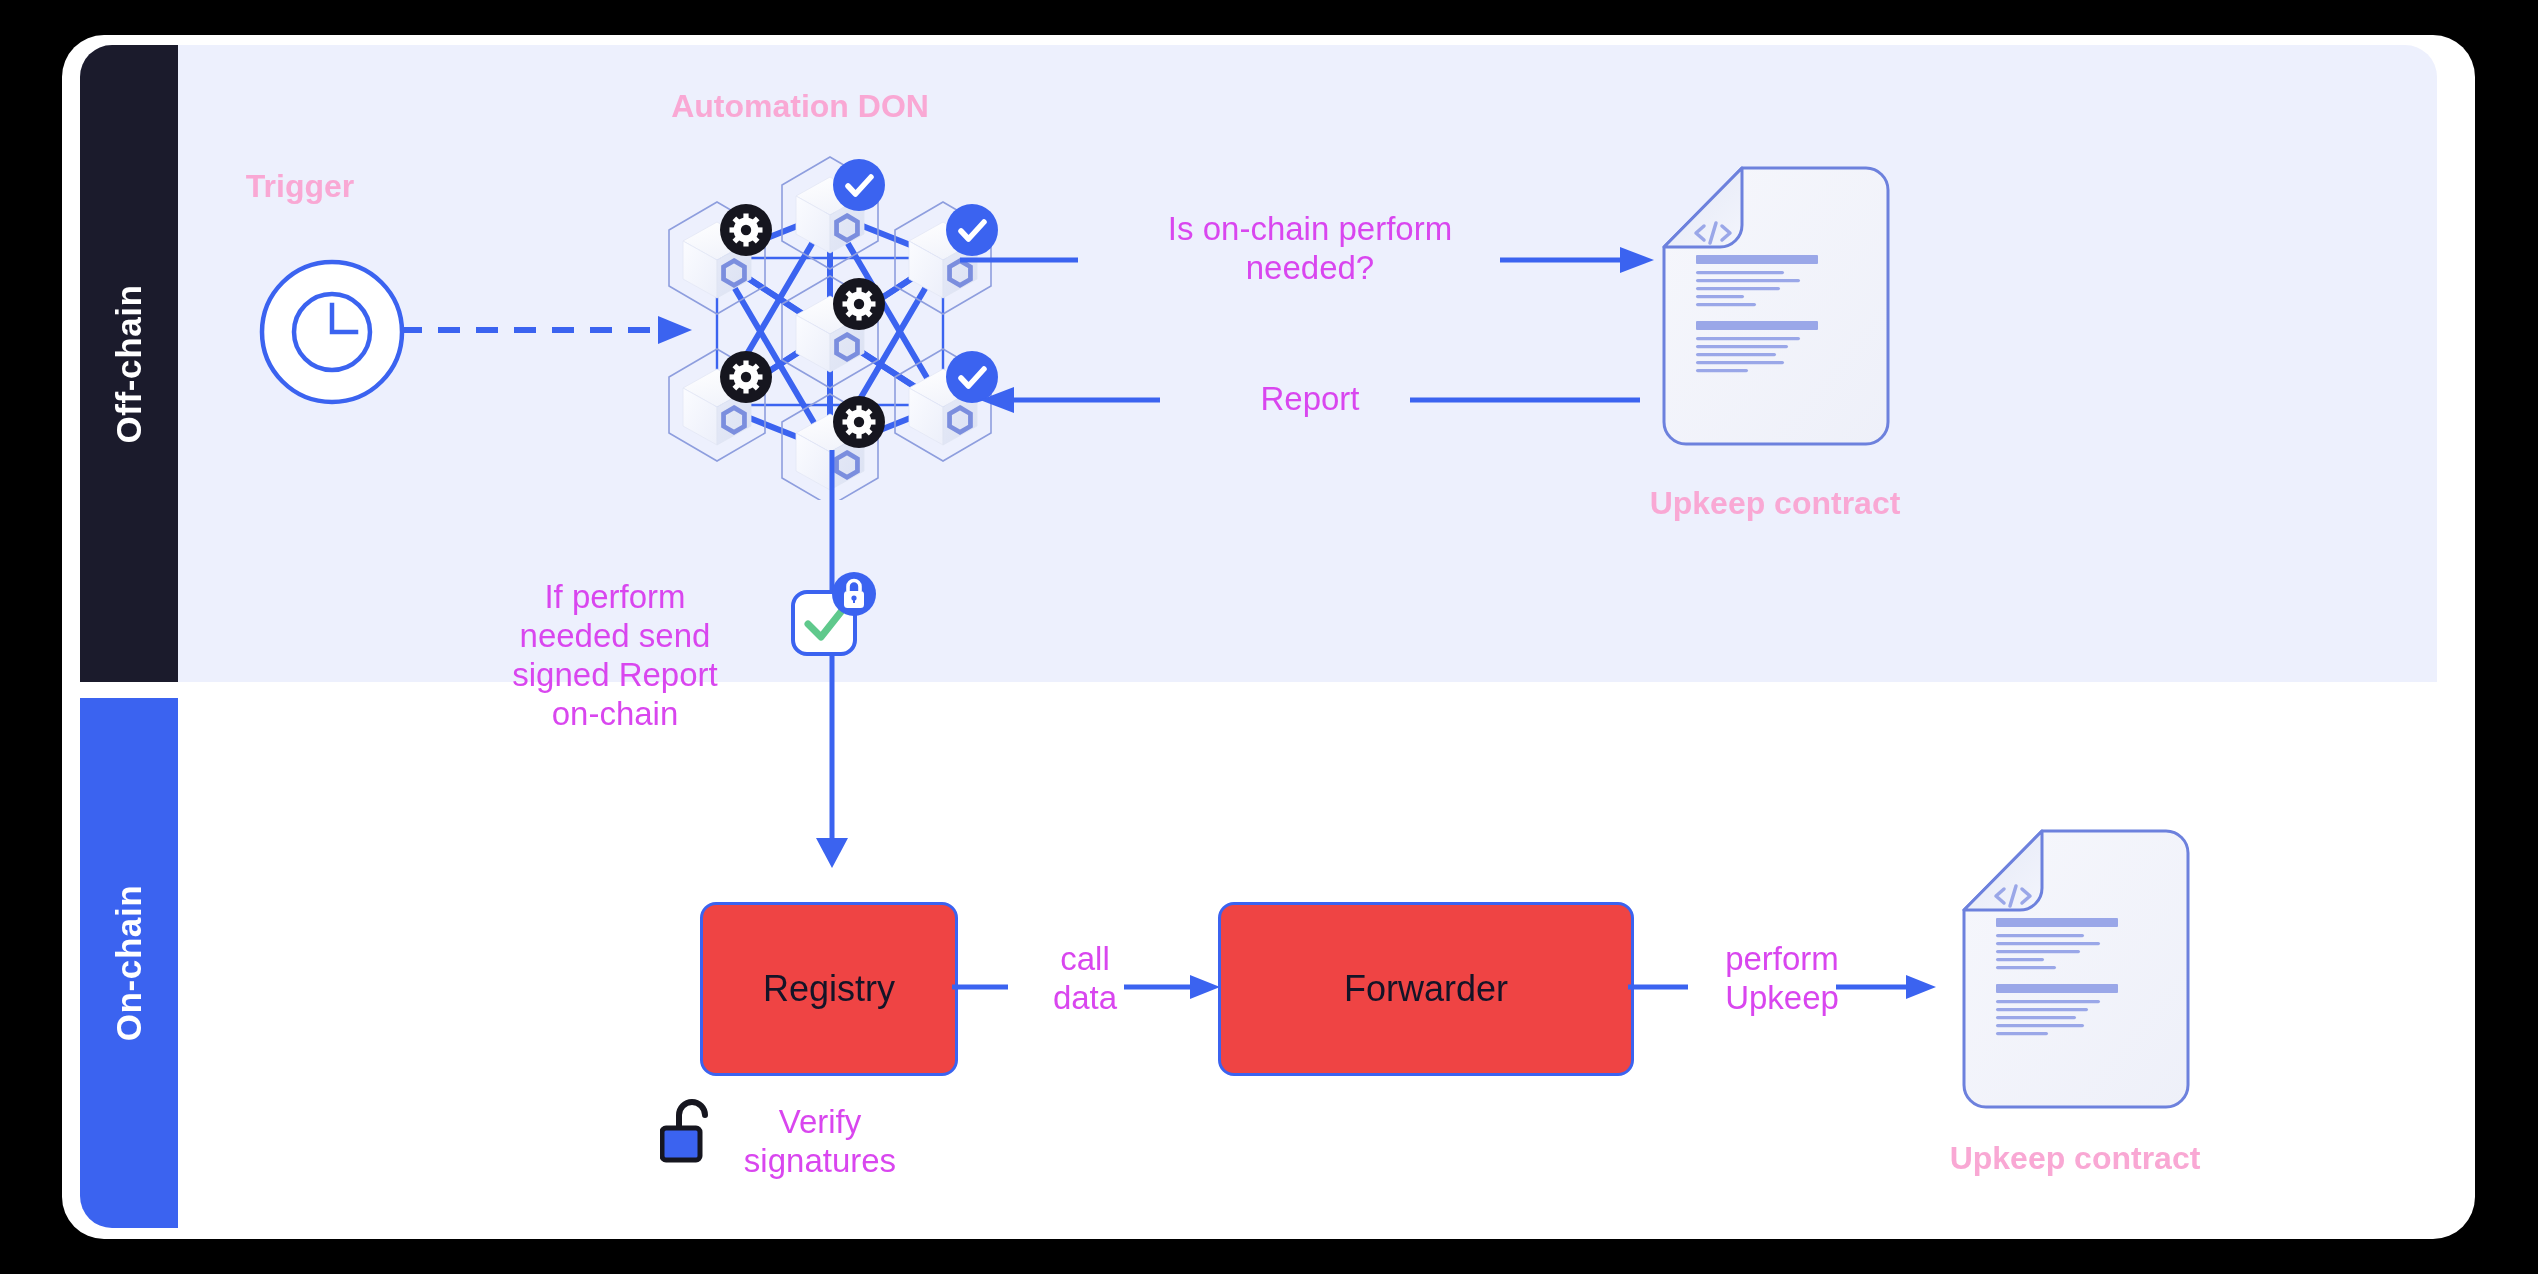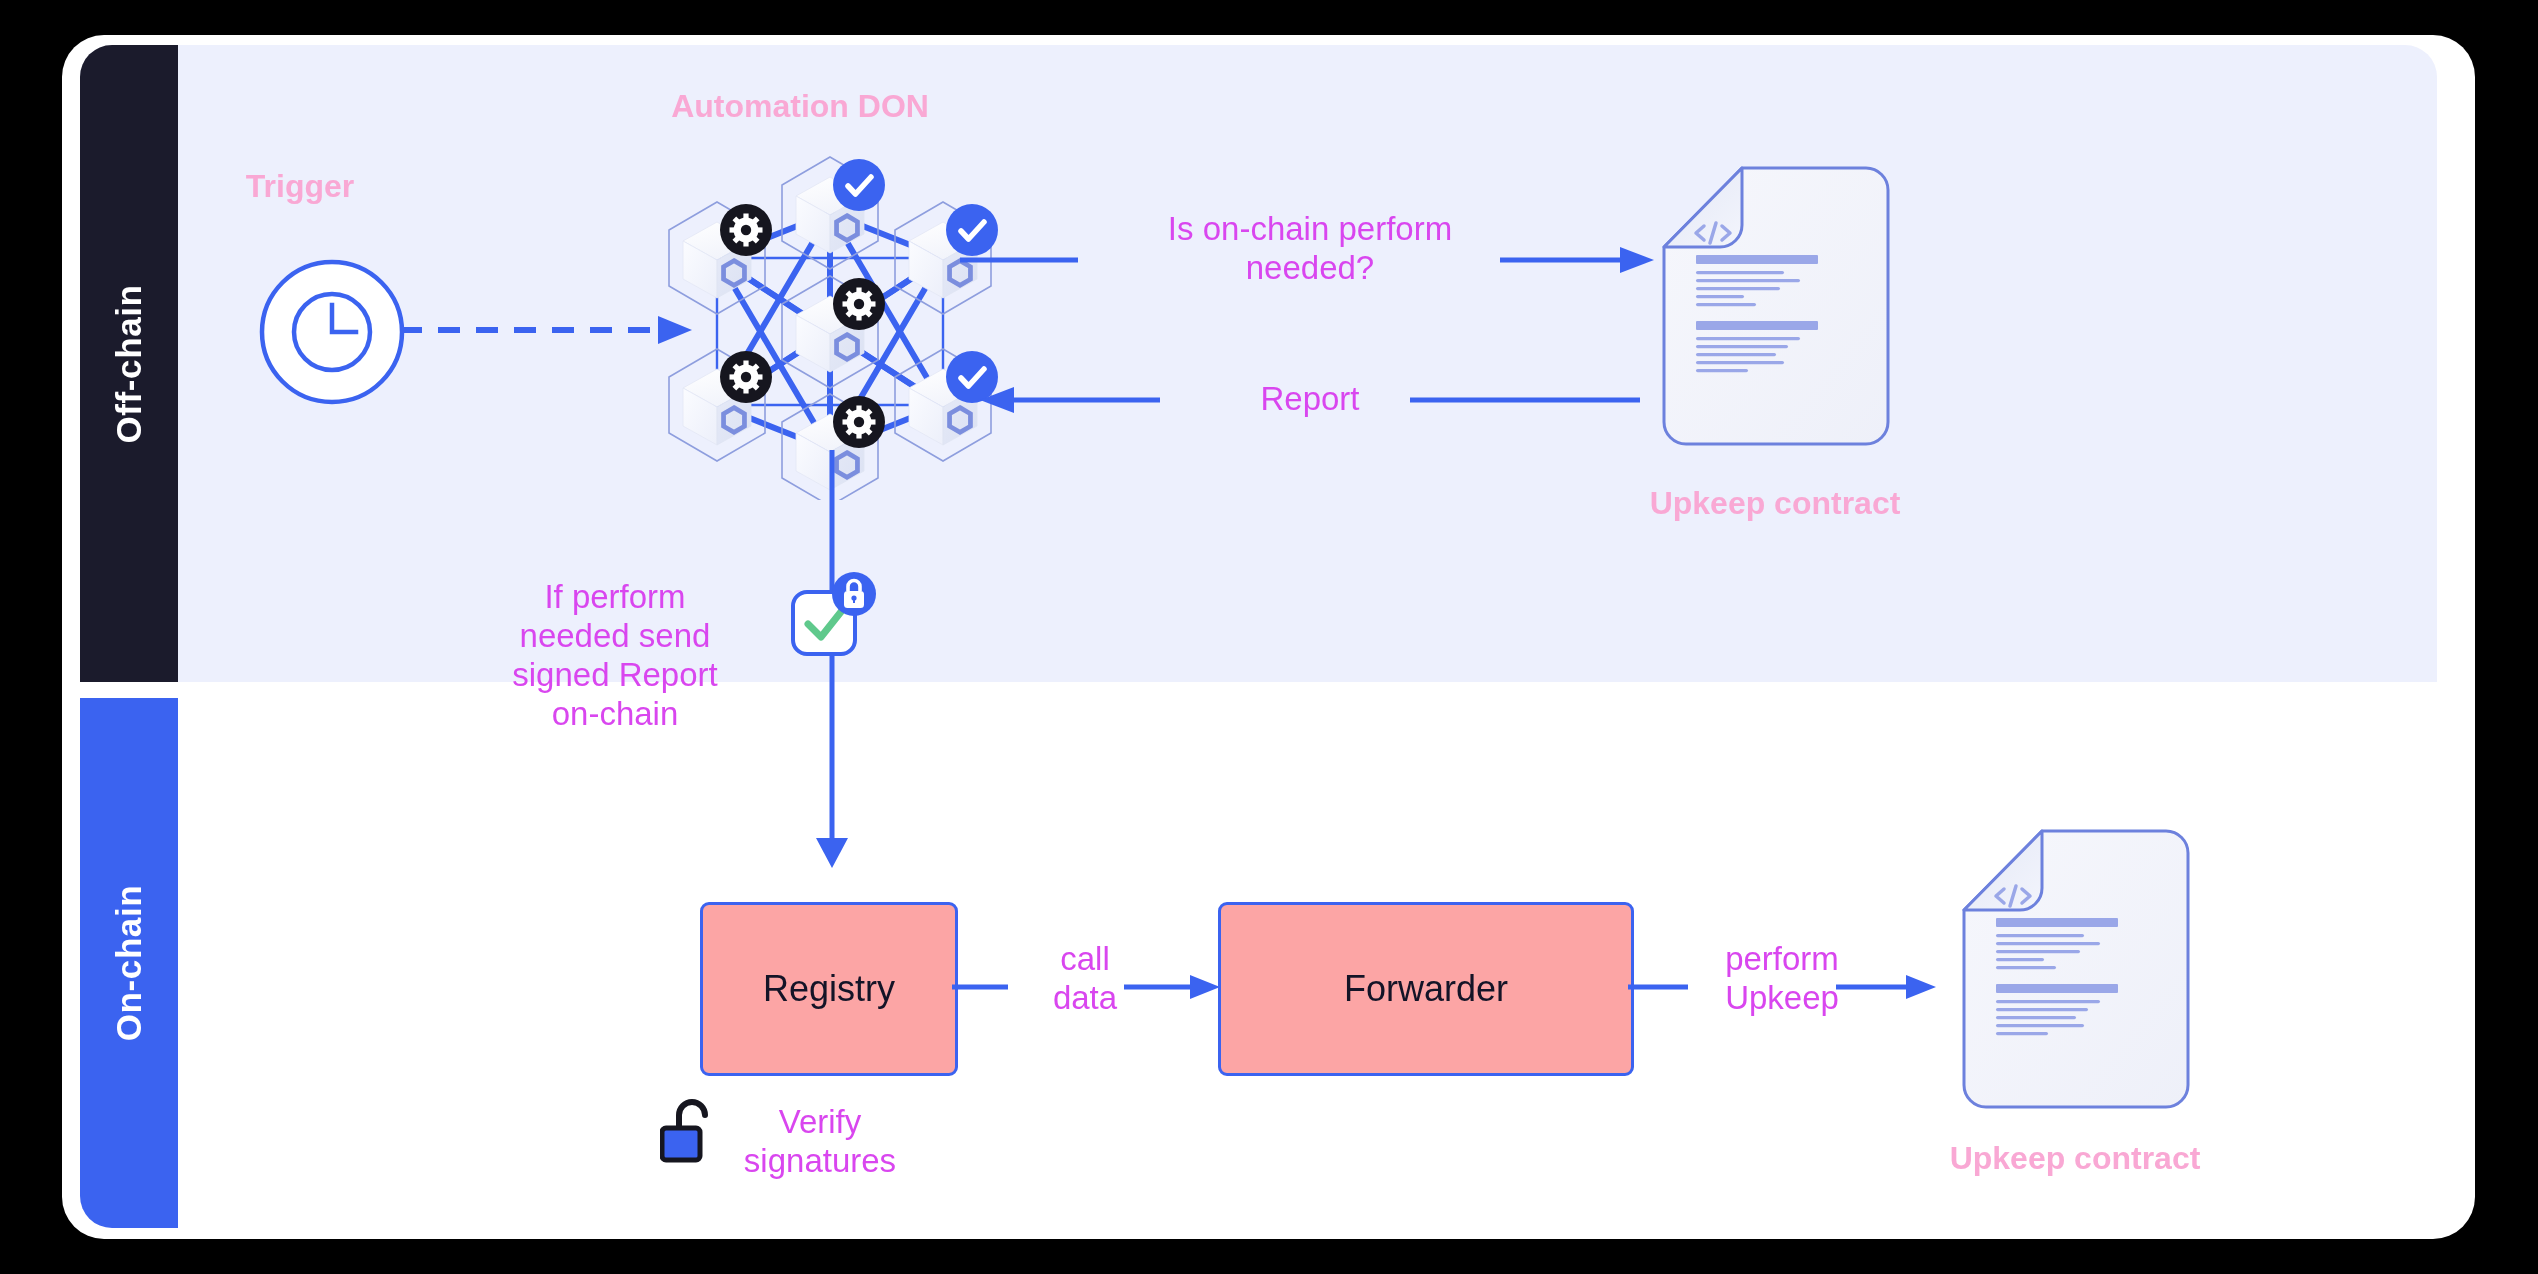--- a/index.html
+++ b/index.html
@@ -70,23 +70,23 @@
     color: #f9a8d4;
     font-size: 32px;
     font-weight: bold;
     text-align: center;
     white-space: nowrap;
   }
 
   
   .rbox {
     position: absolute;
-    background: #fca5a5;
+    background: #ef4444;
     border: 3px solid #3b63f0;
-    border-radius: 9px;
+    border-radius: 16px;
     display: flex;
     align-items: center;
     justify-content: center;
     color: #141427;
     font-size: 36px;
     text-align: center;
   }
 
   svg { display: block; }
   .abs { position: absolute; }

